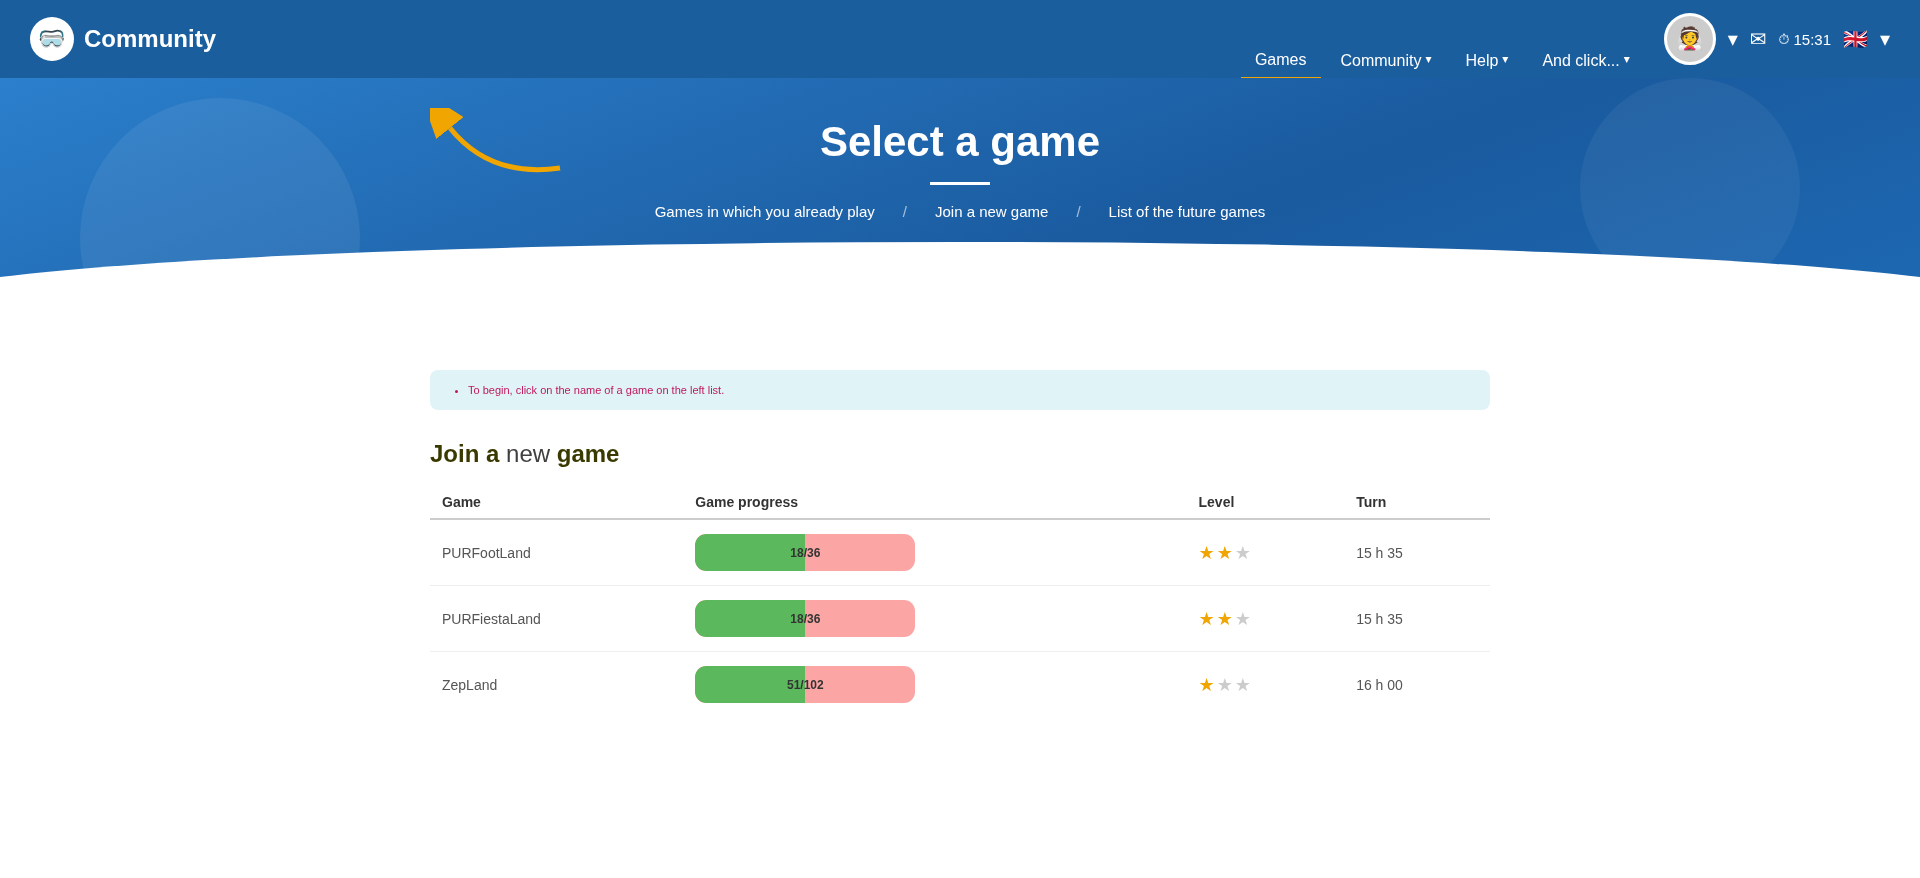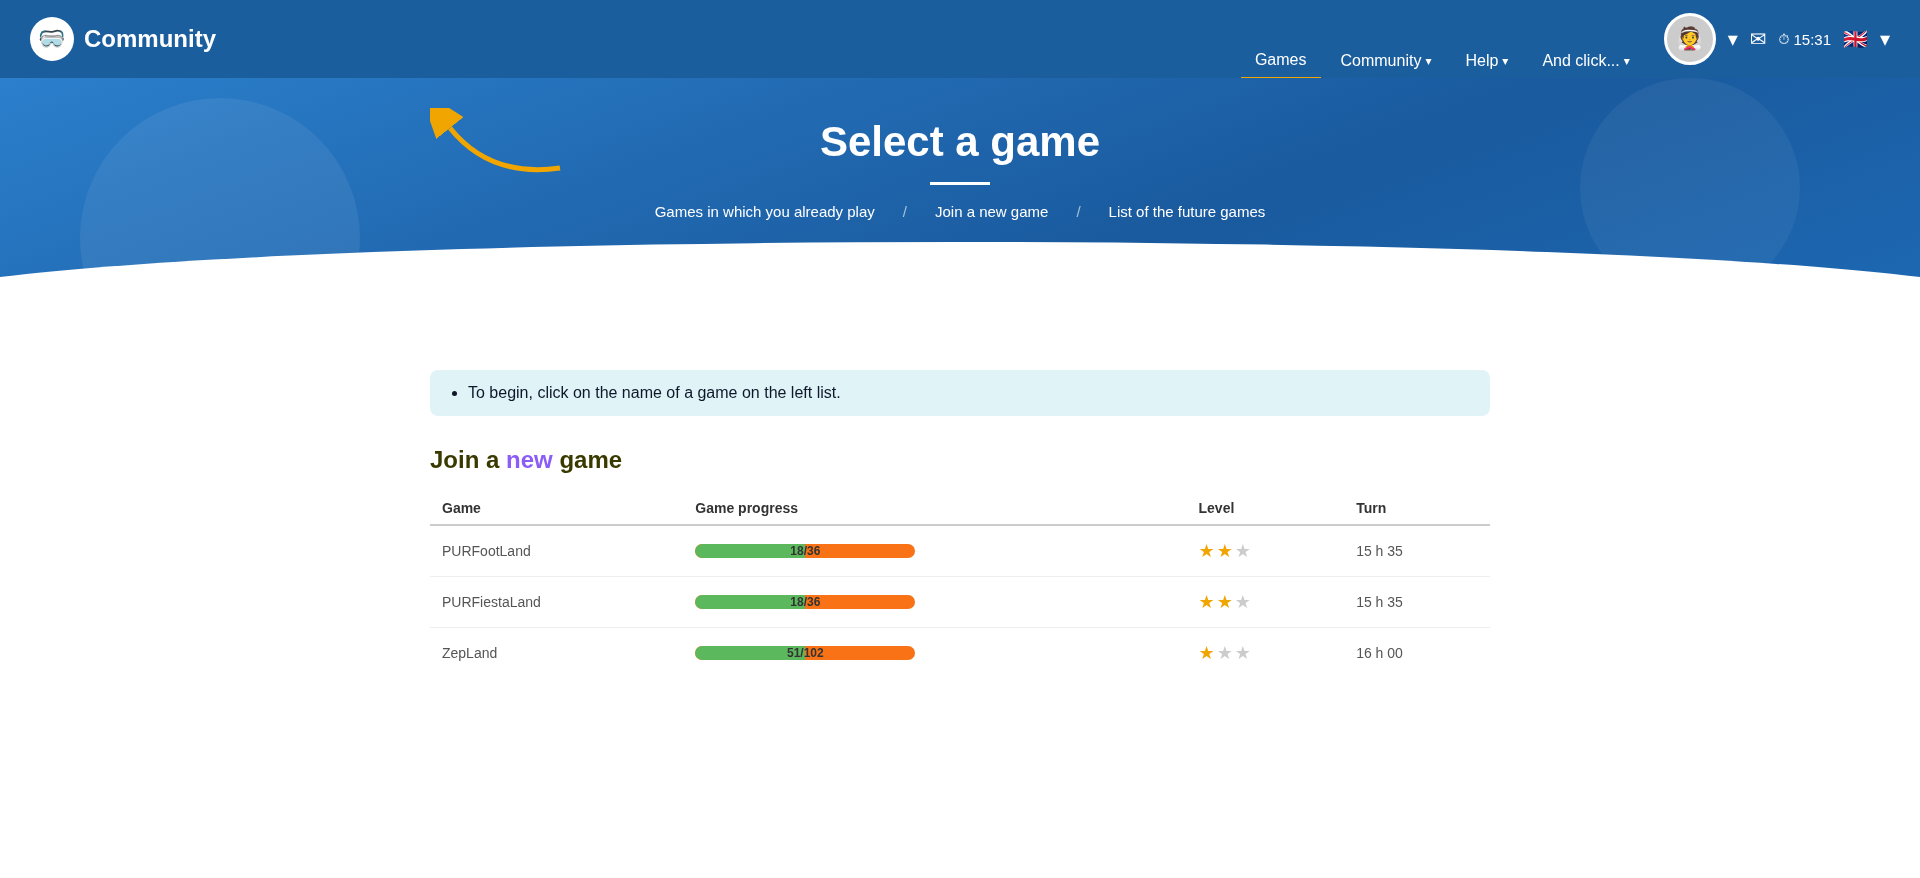--- a/index.html
+++ b/index.html
@@ -37,21 +37,21 @@
       display: flex;
       align-items: center;
       gap: 6px;
     }
     .nav-item {
       color: #fff;
       font-size: 16px;
       padding: 8px 14px;
       cursor: pointer;
       display: flex;
-      align-items: center;
+      align-items: flex-start;
       gap: 4px;
       position: relative;
       margin-top: 44px;
     }
     .nav-item.active {
       border-bottom: 3px solid #f0a500;
     }
     .nav-right {
       display: flex;
       align-items: center;
@@ -166,35 +166,35 @@
       margin: 0 auto;
       padding: 30px 20px 40px;
     }
 
     
     .info-box {
       background: #e0f4f7;
       border-radius: 8px;
       padding: 14px 22px;
       margin-bottom: 30px;
-      font-size: 16px;
-      color: #0f172a;
+      font-size: 11px;
+      color: #be185d;
     }
     .info-box ul { list-style: disc; padding-left: 16px; }
 
     
     .section-title {
       font-size: 24px;
       font-weight: bold;
       color: #3a3a00;
       margin-bottom: 18px;
     }
     .section-title .highlight {
-      color: #8b5cf6;
-      font-weight: bold;
+      color: #404040;
+      font-weight: normal;
     }
 
     
     .games-table {
       width: 100%;
       border-collapse: collapse;
       font-size: 14px;
     }
     .games-table th {
       text-align: left;
@@ -207,22 +207,22 @@
       padding: 14px 12px;
       color: #555;
       border-bottom: 1px solid #eee;
       vertical-align: middle;
     }
     .games-table tr:last-child td { border-bottom: none; }
 
     
     .progress-bar-wrap {
       width: 220px;
-      height: 14px;
-      background: #f97316;
+      height: 37px;
+      background: #fca5a5;
       border-radius: 11px;
       overflow: hidden;
       position: relative;
     }
     .progress-bar-fill {
       height: 100%;
       border-radius: 11px 0 0 11px;
     }
     .progress-label {
       position: absolute;

